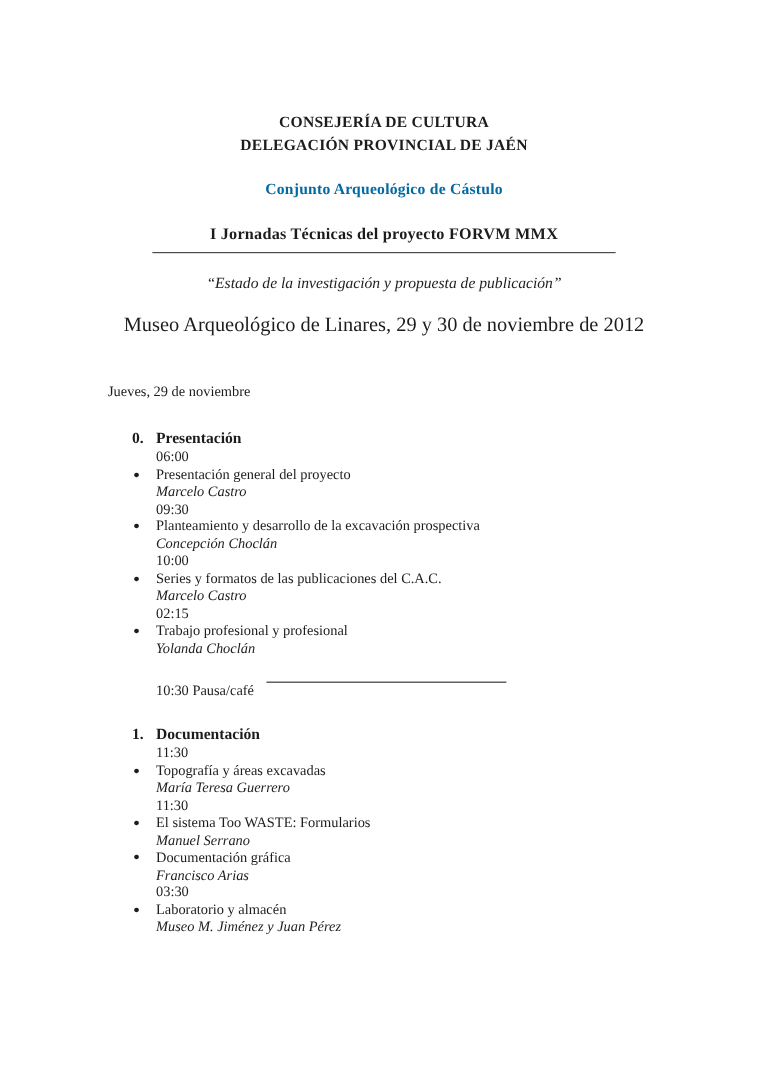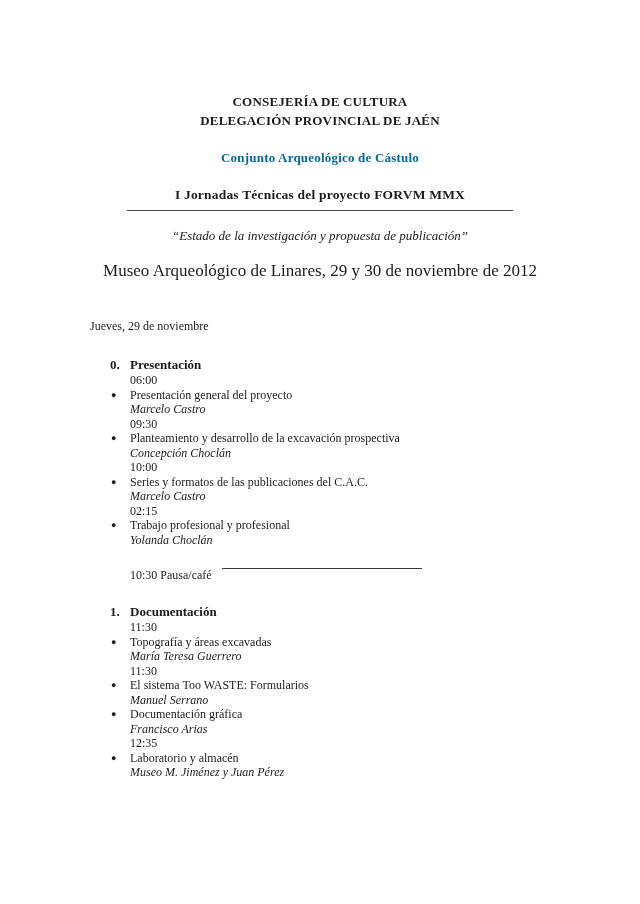--- a/index.html
+++ b/index.html
@@ -135,21 +135,21 @@
 
     <div class="item">
       <div class="topic-row">
         <span class="bullet-glyph">●</span>
         <span class="topic-text">Documentación gráfica</span>
       </div>
       <div class="item-speaker">Francisco Arias</div>
     </div>
 
     <div class="item">
-      <div class="item-time">12:35</div>
+      <div class="item-time">03:30</div>
       <div class="topic-row">
         <span class="bullet-glyph">●</span>
         <span class="topic-text">Laboratorio y almacén</span>
       </div>
       <div class="item-speaker">Museo M. Jiménez y Juan Pérez</div>
     </div>
   </div>
 
 </div>
 

